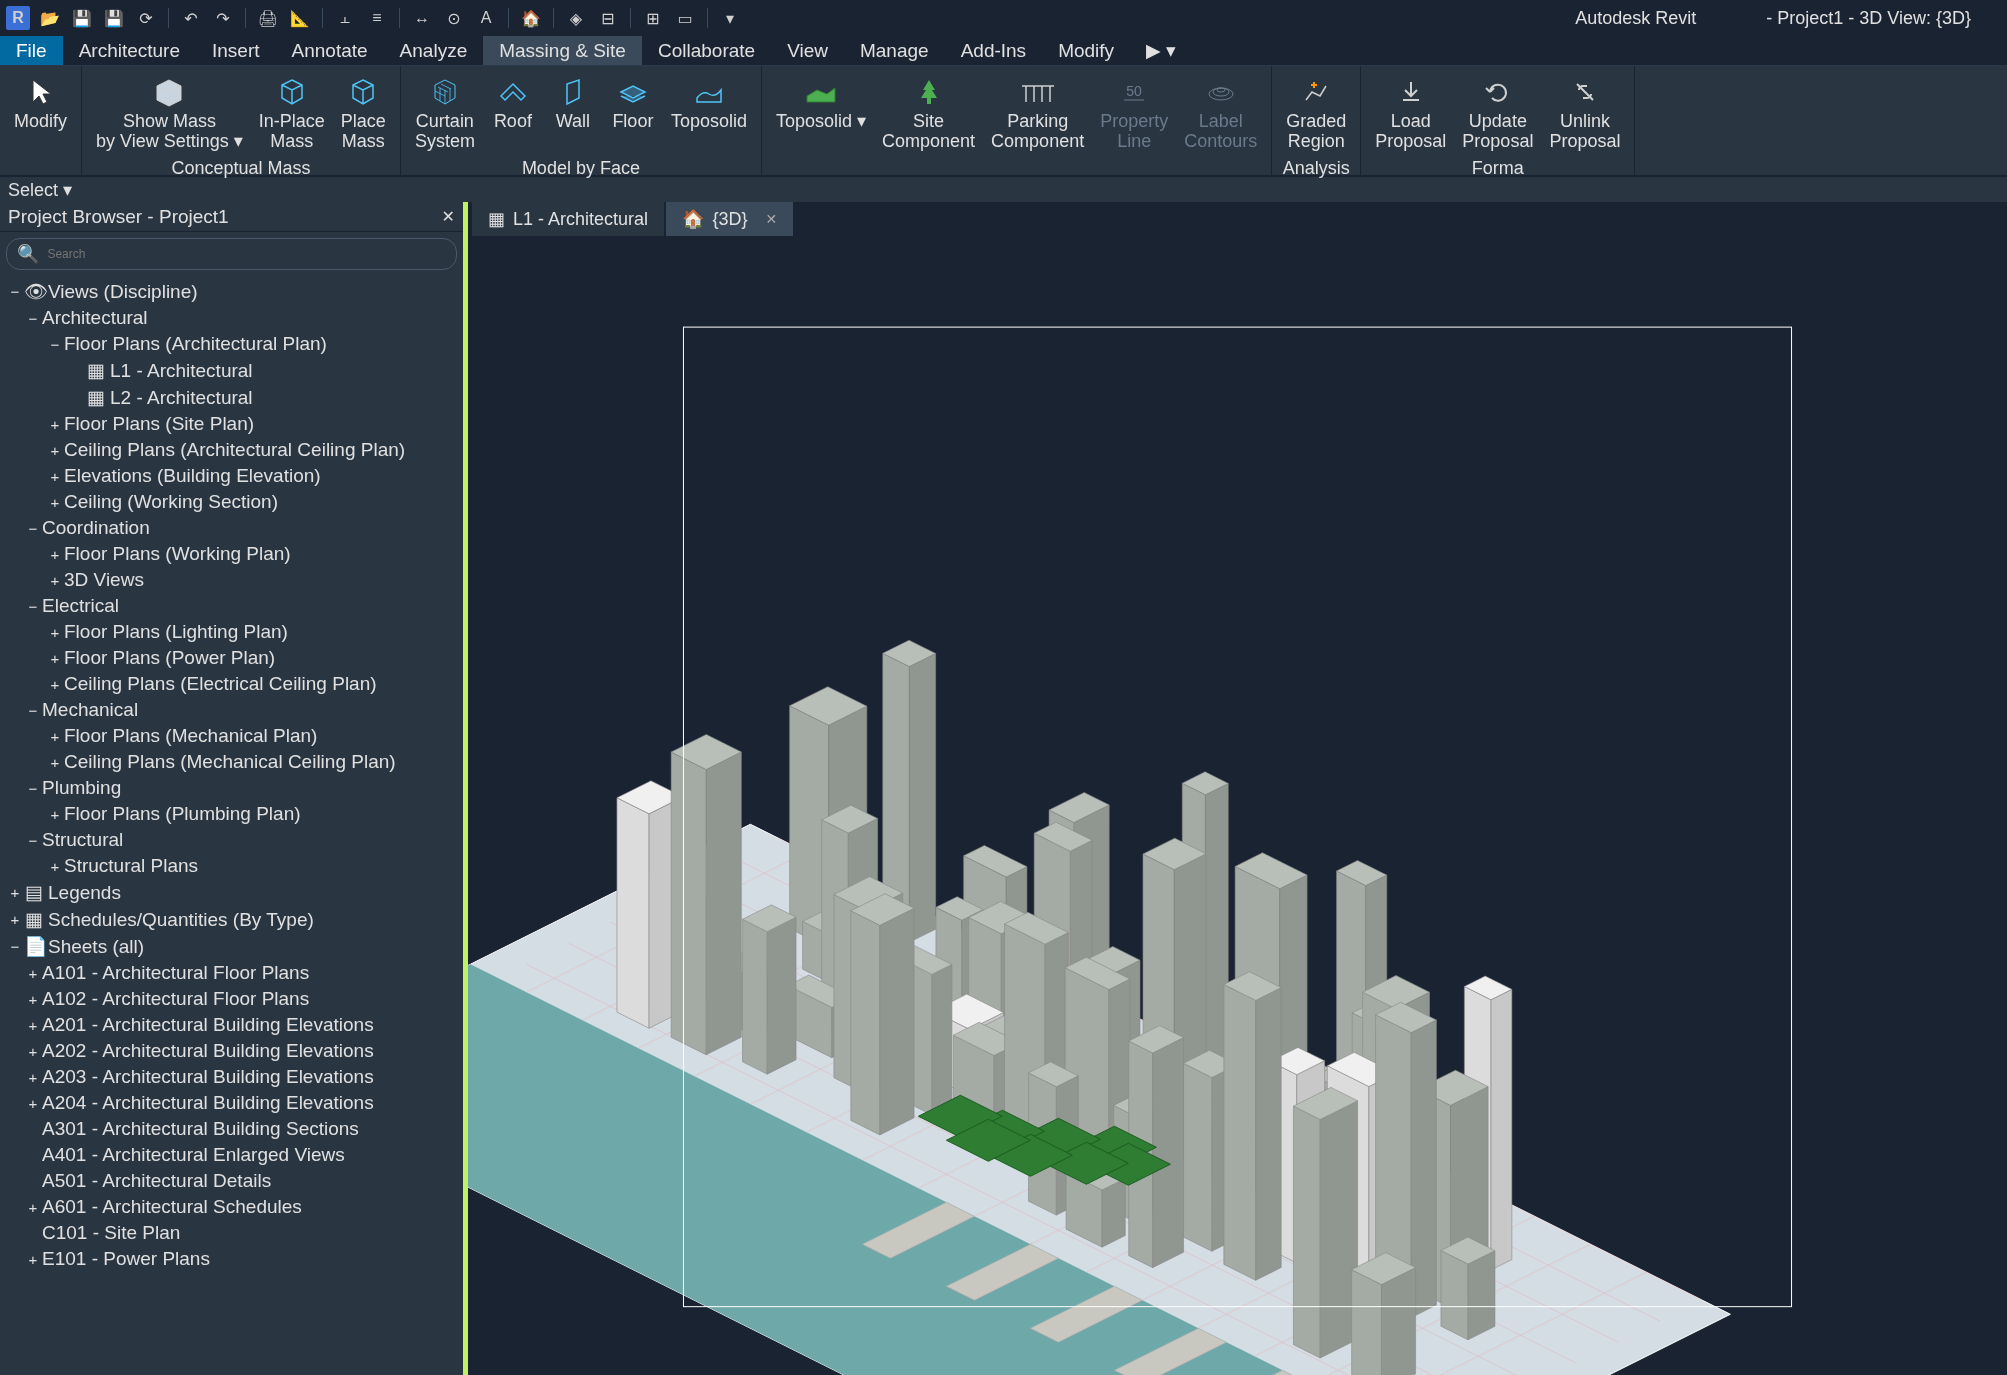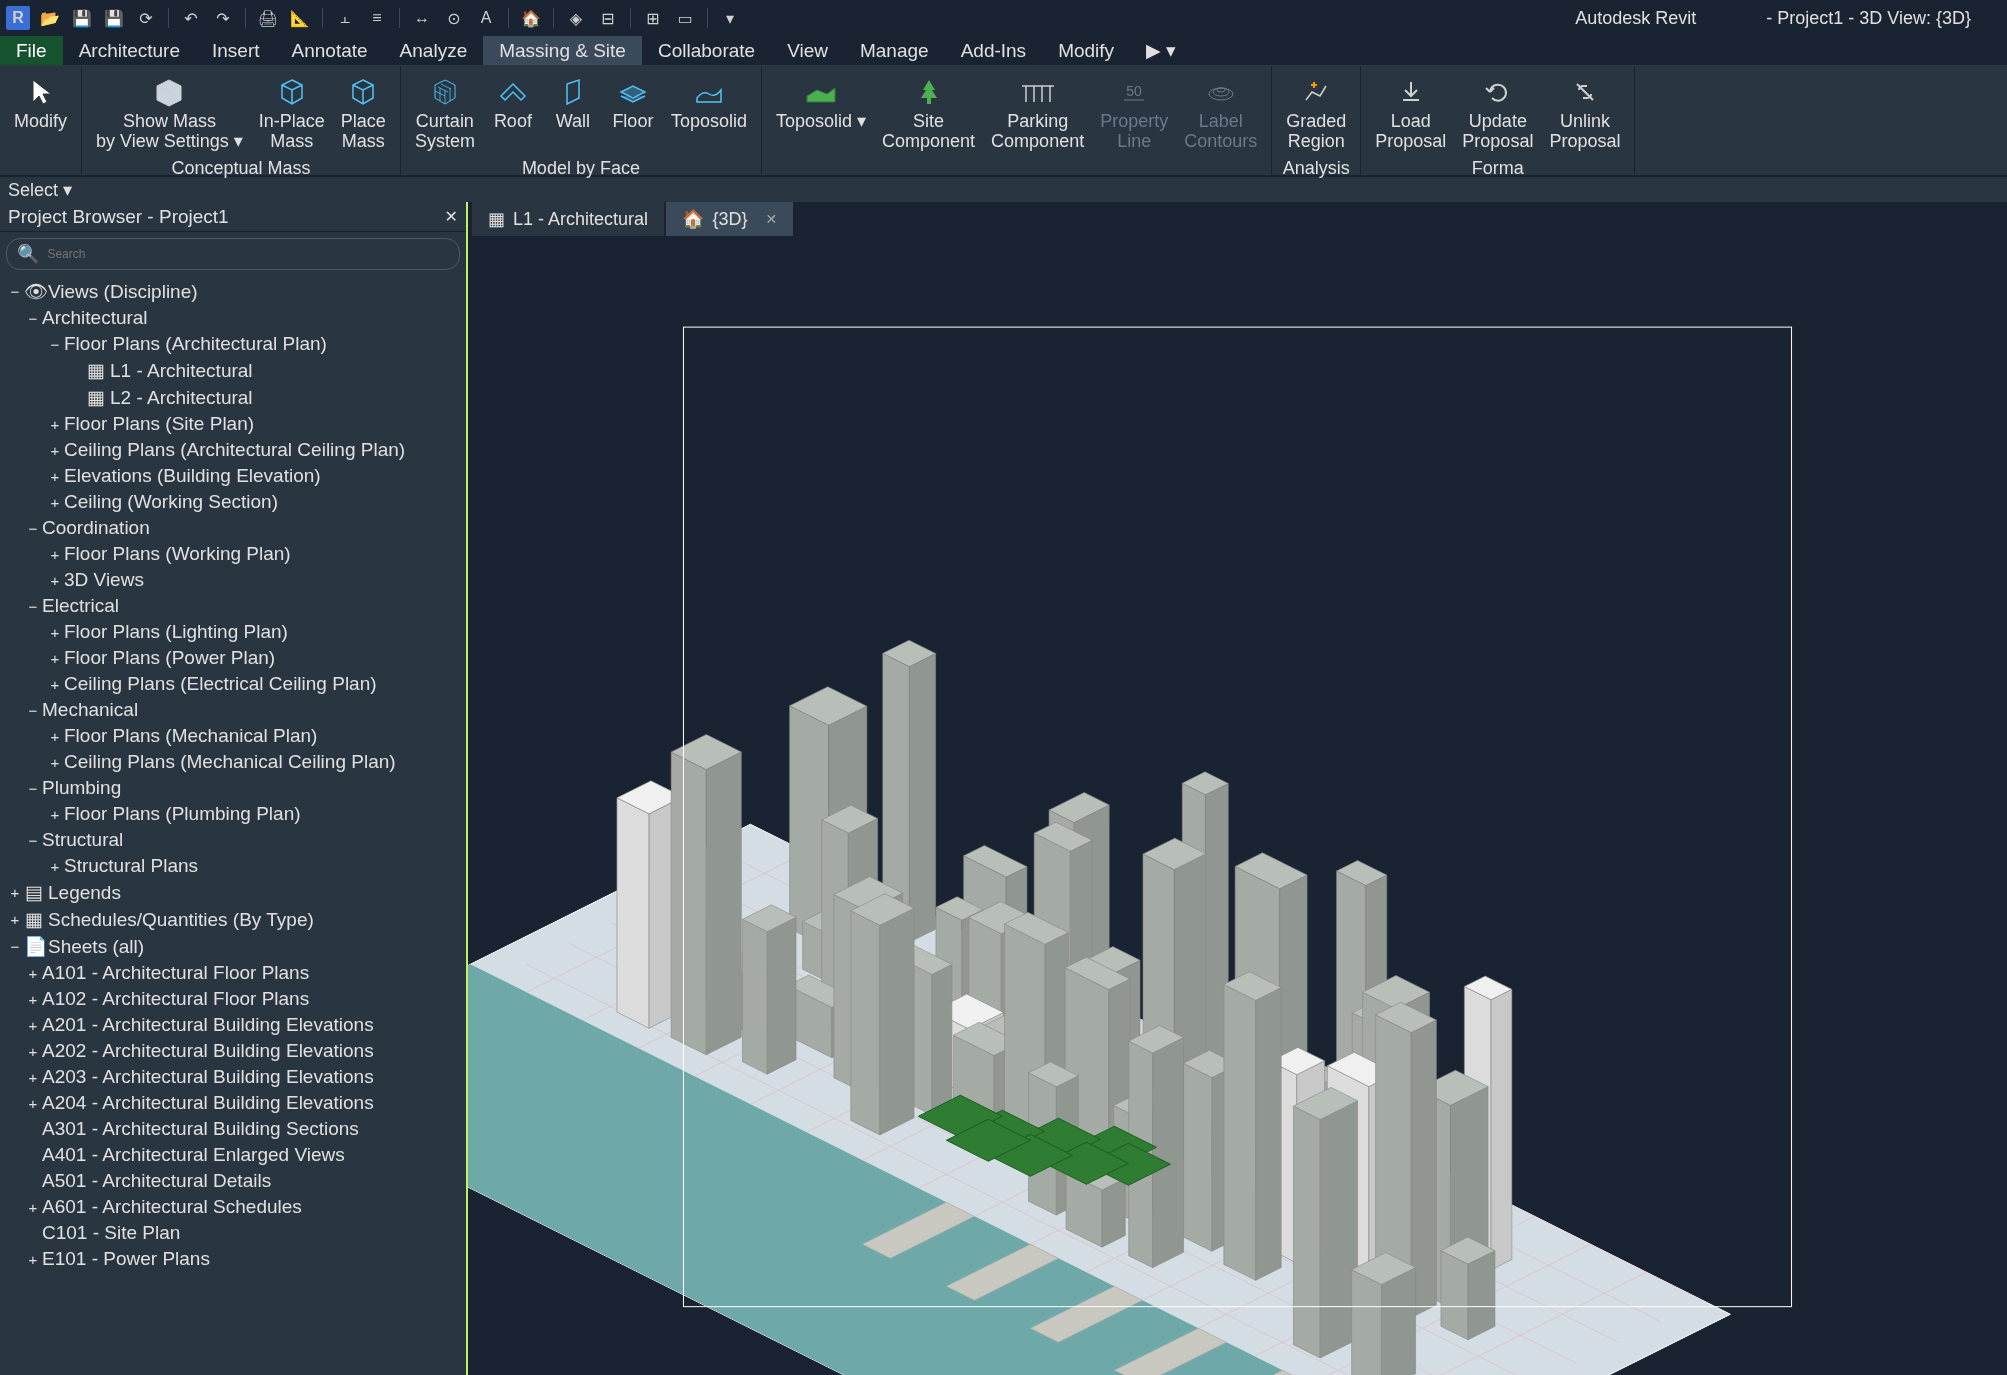--- a/index.html
+++ b/index.html
@@ -10,38 +10,38 @@
 .titlebar .qat { display: flex; align-items: center; gap: 8px; }
 .titlebar .qat-btn { width: 24px; height: 24px; display: flex; align-items: center; justify-content: center; cursor: pointer; color: #d0d0d0; font-size: 16px; }
 .titlebar .qat-sep { width: 1px; height: 20px; background: #3a4a5a; margin: 0 2px; }
 .titlebar .appname { margin-left: auto; color: #e0e0e0; font-size: 18px; }
 .titlebar .docname { color: #e0e0e0; font-size: 18px; margin-left: 60px; margin-right: 30px; }
 .app-logo { width: 24px; height: 24px; background: #3b6fd6; color: #fff; display: flex; align-items: center; justify-content: center; font-weight: bold; font-size: 15px; border-radius: 2px; }
 
 
 .menutabs { height: 30px; background: #1a2332; display: flex; align-items: stretch; border-bottom: 1px solid #2a3a4a; }
 .menutab { padding: 0 16px; display: flex; align-items: center; font-size: 19px; color: #e0e0e0; cursor: pointer; }
-.menutab.file { background: #14532d; color: #fff; font-weight: normal; }
+.menutab.file { background: #0369a1; color: #fff; font-weight: normal; }
 .menutab.active { background: #3b4a5a; }
 
 
 .ribbon { height: 110px; background: #2a3542; display: flex; border-bottom: 1px solid #1a2332; }
 .ribbon-group { display: flex; flex-direction: column; border-right: 1px solid #1a2332; padding-bottom: 2px; }
 .ribbon-group-items { display: flex; align-items: flex-start; flex: 1; padding: 4px 8px 0 8px; gap: 4px; }
 .ribbon-group-label { text-align: center; font-size: 18px; color: #e0e0e0; padding: 2px 0; }
 .ribbon-btn { display: flex; flex-direction: column; align-items: center; padding: 4px 6px; cursor: pointer; min-width: 56px; text-align: center; }
 .ribbon-btn .icon { width: 40px; height: 36px; display: flex; align-items: center; justify-content: center; margin-bottom: 2px; }
 .ribbon-btn .lbl { font-size: 18px; color: #e0e0e0; line-height: 1.1; }
 .ribbon-btn.disabled .lbl { color: #6a7a8a; }
 .select-bar { height: 26px; background: #2a3542; border-top: 1px solid #1a2332; display: flex; align-items: center; padding: 0 8px; }
 .select-bar .sel { font-size: 18px; color: #e0e0e0; cursor: pointer; }
 
 
 .main { display: flex; height: calc(100vh - 202px); }
-.sidebar { width: 468px; background: #2a3542; display: flex; flex-direction: column; border-right: 2px solid #bef264; }
+.sidebar { width: 468px; background: #2a3542; display: flex; flex-direction: column; border-right: 5px solid #bef264; }
 .sidebar-header { height: 30px; background: #2a3542; display: flex; align-items: center; padding: 0 8px; font-size: 19px; color: #e0e0e0; border-bottom: 1px solid #1a2332; }
 .sidebar-header .close { margin-left: auto; cursor: pointer; font-size: 16px; }
 .search-box { margin: 6px; border: 1px solid #4a5a6a; border-radius: 14px; height: 32px; display: flex; align-items: center; padding: 0 10px; background: #2a3542; }
 .search-box input { flex: 1; background: transparent; border: none; outline: none; color: #e0e0e0; font-size: 12px; }
 .search-box .sicon { margin-right: 8px; color: #aaa; }
 .tree { flex: 1; overflow-y: auto; padding: 2px 0 10px 0; }
 .tree-row { display: flex; align-items: center; padding: 2px 6px; font-size: 19px; color: #e0e0e0; cursor: pointer; white-space: nowrap; }
 .tree-row .tog { width: 18px; text-align: center; color: #e0e0e0; font-size: 15px; user-select: none; }
 .tree-row .ticon { width: 20px; text-align: center; margin-right: 4px; }
 .indent-0 { padding-left: 6px; }

